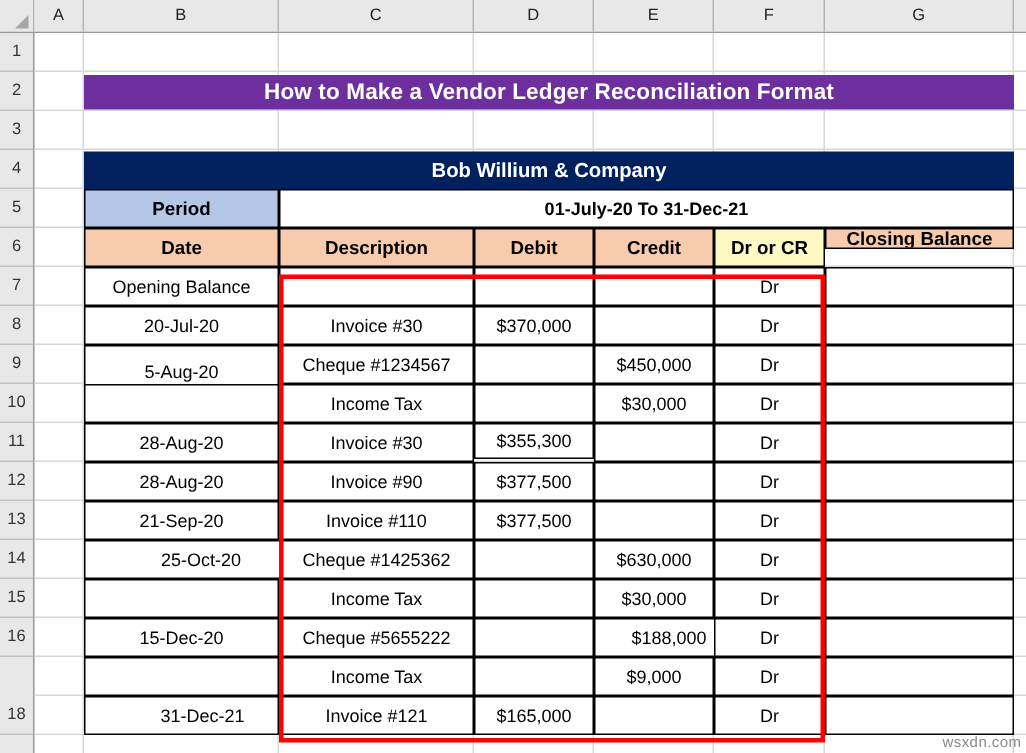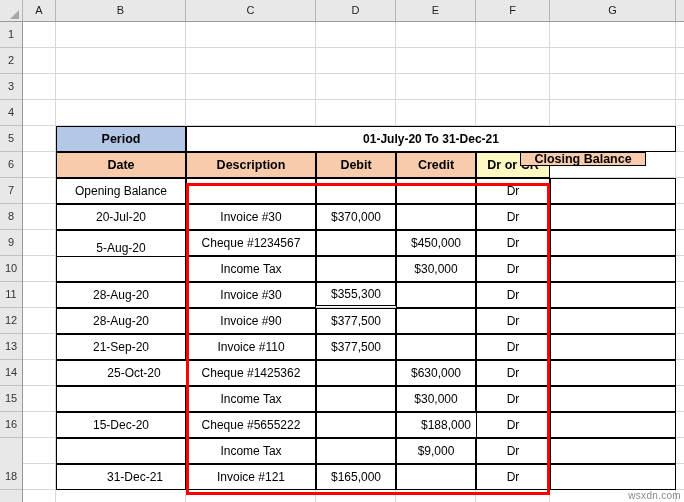--- a/index.html
+++ b/index.html
@@ -233,32 +233,34 @@
       <div class="grid-h" style="top: 307px;"></div>
       <div class="grid-h" style="top: 333px;"></div>
       <div class="grid-h" style="top: 359px;"></div>
       <div class="grid-h" style="top: 385px;"></div>
       <div class="grid-h" style="top: 411px;"></div>
       <div class="grid-h" style="top: 437px;"></div>
       <div class="grid-h" style="top: 463px;"></div>
       <div class="grid-h" style="top: 489px;"></div>
     </div>
 
-
+  <div class="cell title-banner" id="title-banner" style="left: 56px; top: 50px; width: 620px; height: 23px; background: rgb(110, 47, 158);">How to Make a Vendor Ledger Reconciliation Format</div>
+
+  <div class="cell company-banner" id="company-banner" style="left: 56px; top: 101px; width: 620px; height: 25px; background: rgb(1, 33, 94);">Bob Willium &amp; Company</div>
 
   <div class="cell period-label" id="period-label" style="left: 56px; top: 126px; width: 130px; height: 26px; background: rgb(180, 199, 231);">Period</div>
   <div class="cell period-value" id="period-value" style="left: 186px; top: 126px; width: 490px; height: 26px; background: rgb(255, 255, 255);">01-July-20 To 31-Dec-21</div>
 
   <div id="table-headers">
       <div class="cell th" style="left: 56px; top: 152px; width: 130px; height: 26px; background: rgb(248, 203, 173);">Date</div>
       <div class="cell th" style="left: 186px; top: 152px; width: 130px; height: 26px; background: rgb(248, 203, 173);">Description</div>
       <div class="cell th" style="left: 316px; top: 152px; width: 80px; height: 26px; background: rgb(248, 203, 173);">Debit</div>
       <div class="cell th" style="left: 396px; top: 152px; width: 80px; height: 26px; background: rgb(248, 203, 173);">Credit</div>
       <div class="cell th" style="left: 476px; top: 152px; width: 74px; height: 26px; background: #fef9c3;">Dr or CR</div>
-      <div class="cell th" style="left: 520px; top: 152px; width: 126px; height: 14px; background: rgb(248, 203, 173);">Closing Balance</div>
+      <div class="cell th" style="left: 550px; top: 152px; width: 126px; height: 14px; background: rgb(248, 203, 173);">Closing Balance</div>
     </div>
 
   <div id="table-body">
       <div class="cell td" style="left: 56px; top: 178px; width: 130px; height: 26px; background: rgb(255, 255, 255);">Opening Balance</div>
       <div class="cell td" style="left: 186px; top: 178px; width: 130px; height: 26px; background: rgb(255, 255, 255);"></div>
       <div class="cell td" style="left: 316px; top: 178px; width: 80px; height: 26px; background: rgb(255, 255, 255);"></div>
       <div class="cell td" style="left: 396px; top: 178px; width: 80px; height: 26px; background: rgb(255, 255, 255);"></div>
       <div class="cell td" style="left: 476px; top: 178px; width: 74px; height: 26px; background: rgb(255, 255, 255);">Dr</div>
       <div class="cell td" style="left: 550px; top: 178px; width: 126px; height: 26px; background: rgb(255, 255, 255);"></div>
       <div class="cell td" style="left: 56px; top: 204px; width: 130px; height: 26px; background: rgb(255, 255, 255);">20-Jul-20</div>

